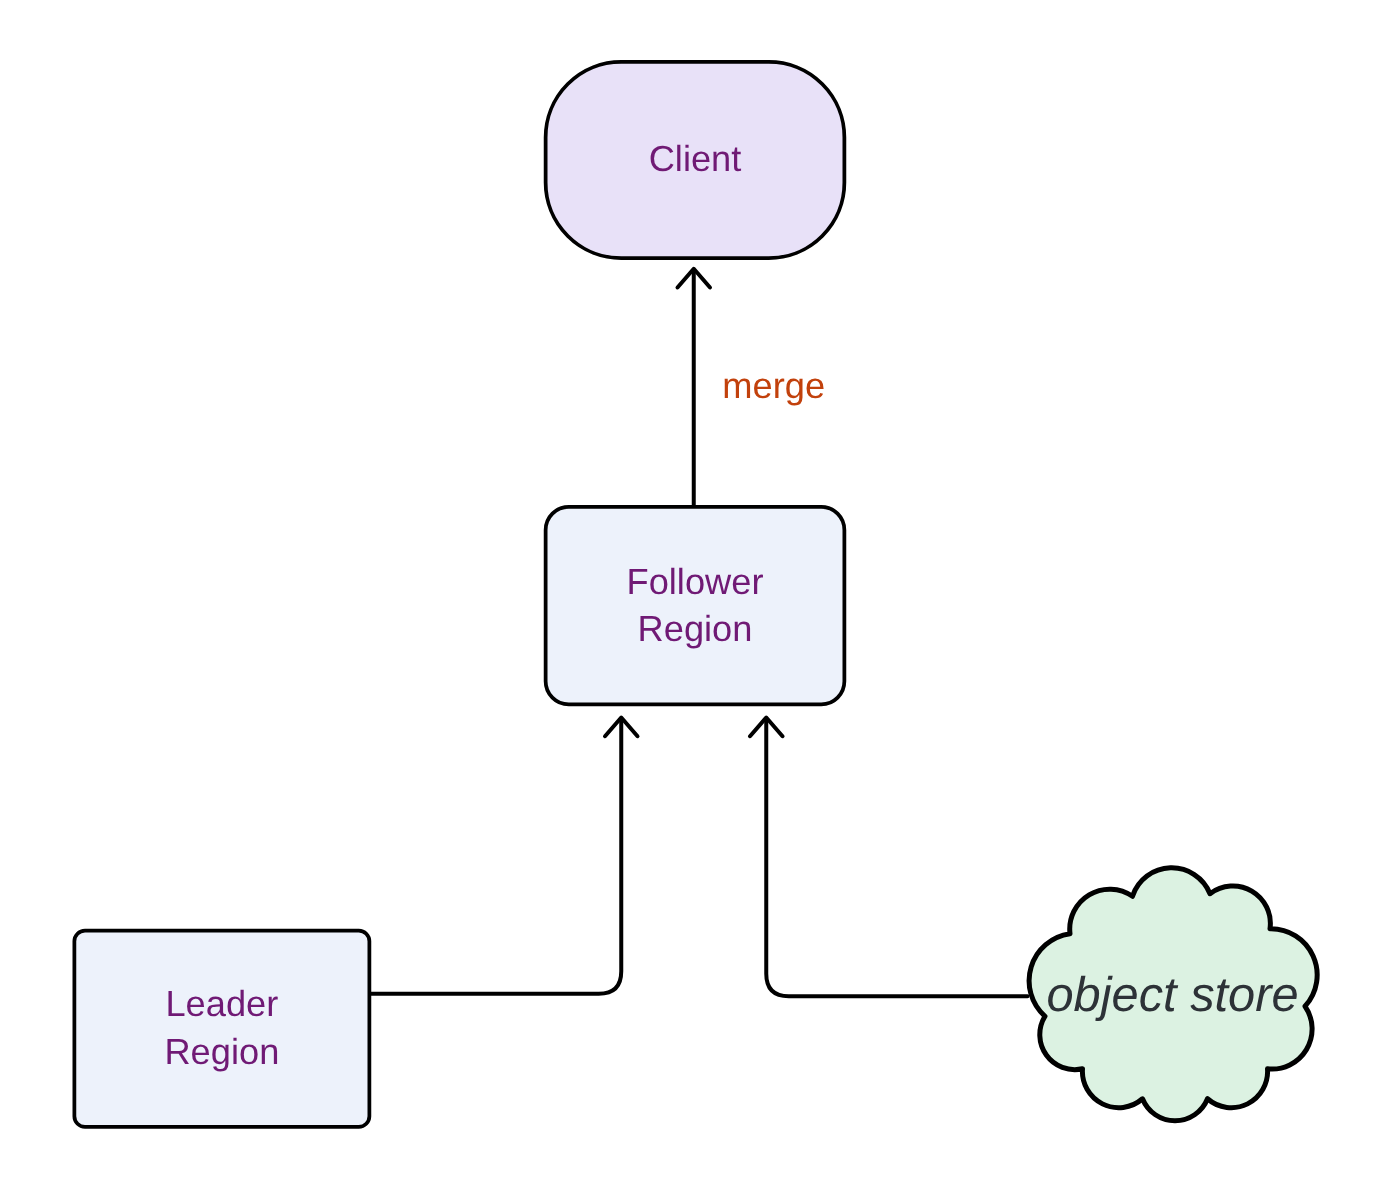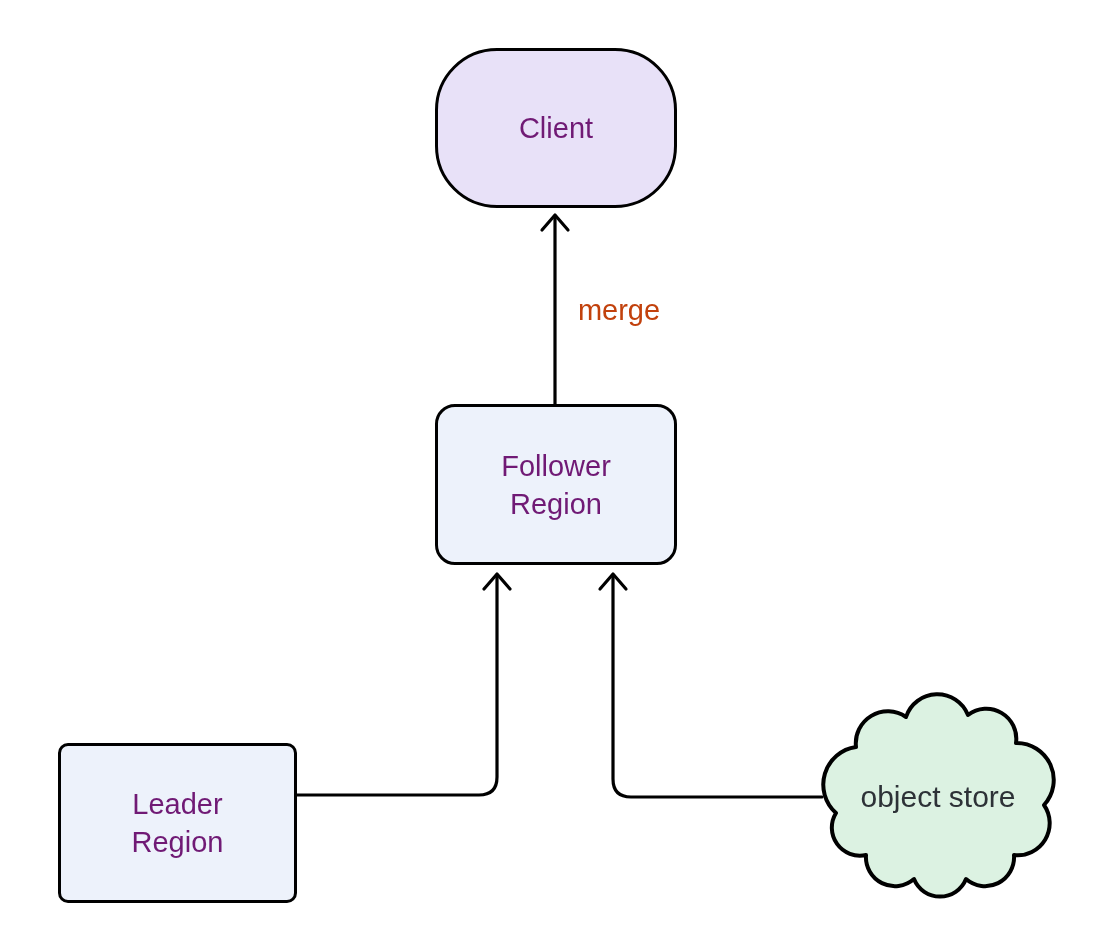--- a/index.html
+++ b/index.html
@@ -60,23 +60,24 @@
     left: 58px; top: 716px;
     width: 239px; height: 160px;
     border-radius: 10px;
     margin-top: 27px;
   }
   .node-line { display: block; }
   .cloud-label {
     position: absolute;
     left: 938px; top: 797px;
     transform: translate(-50%, -50%);
-    font-size: 30px;
+    font-size: 39px;
     white-space: nowrap;
     color: #2d3237;
+    font-style: italic;
   }
   .edge-label {
     position: absolute;
     transform: translate(-50%, -50%);
     font-size: 29px;
     white-space: nowrap;
     color: #c2410c;
     background: #ffffff;
     padding: 0 4px;
   }

